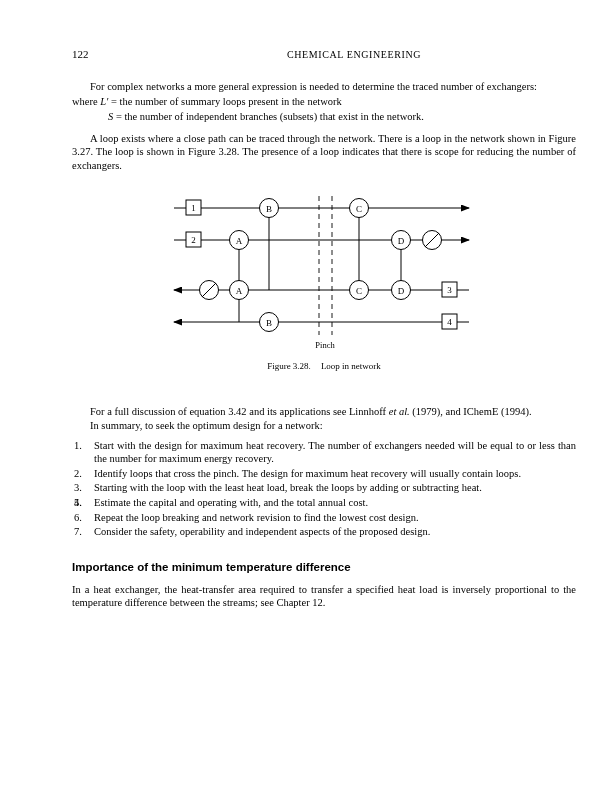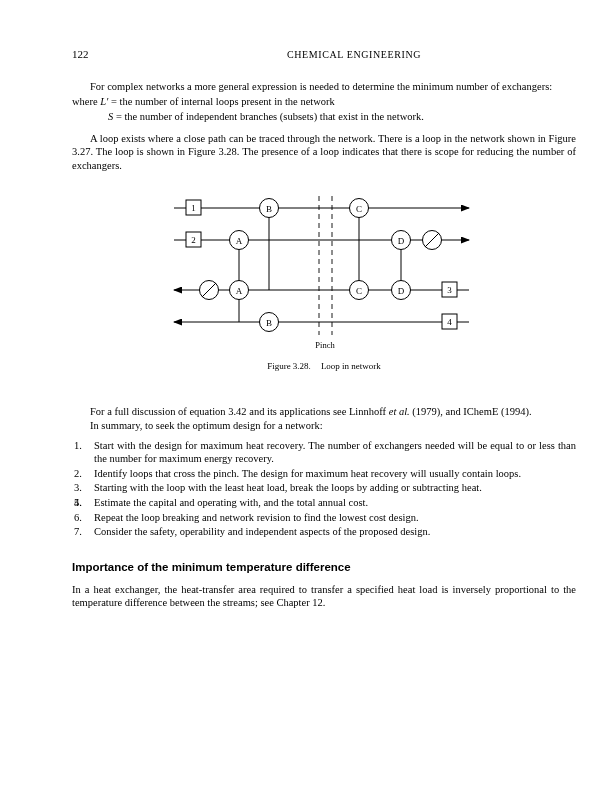--- a/index.html
+++ b/index.html
@@ -144,25 +144,25 @@
 </head>
 <body>
 
 <div class="page">
 
   <div class="header">
     <div class="folio">122</div>
     <div class="running-title">CHEMICAL ENGINEERING</div>
   </div>
 
-  <p class="body indent">For complex networks a more general expression is needed to determine the minimum number of exchangers:</p>
+  <p class="body indent">For complex networks a more general expression is needed to determine the traced number of exchangers:</p>
 
 
   <div class="where-block">
-    <div class="line1"><span>where </span><span class="ital">L′</span><span> = the number of internal loops present in the network</span></div>
+    <div class="line1"><span>where </span><span class="ital">L′</span><span> = the number of summary loops present in the network</span></div>
     <div class="line2"><span class="ital">S</span><span> = the number of independent branches (subsets) that exist in the network.</span></div>
   </div>
 
   <div class="spacer-sm"></div>
 
   <p class="body indent">A loop exists where a close path can be traced through the network. There is a loop in the network shown in Figure 3.27. The loop is shown in Figure 3.28. The presence of a loop indicates that there is scope for reducing the number of exchangers.</p>
 
   <div class="figure-wrap">
     <svg width="320" height="165" viewBox="0 0 320 165">
       <defs>

